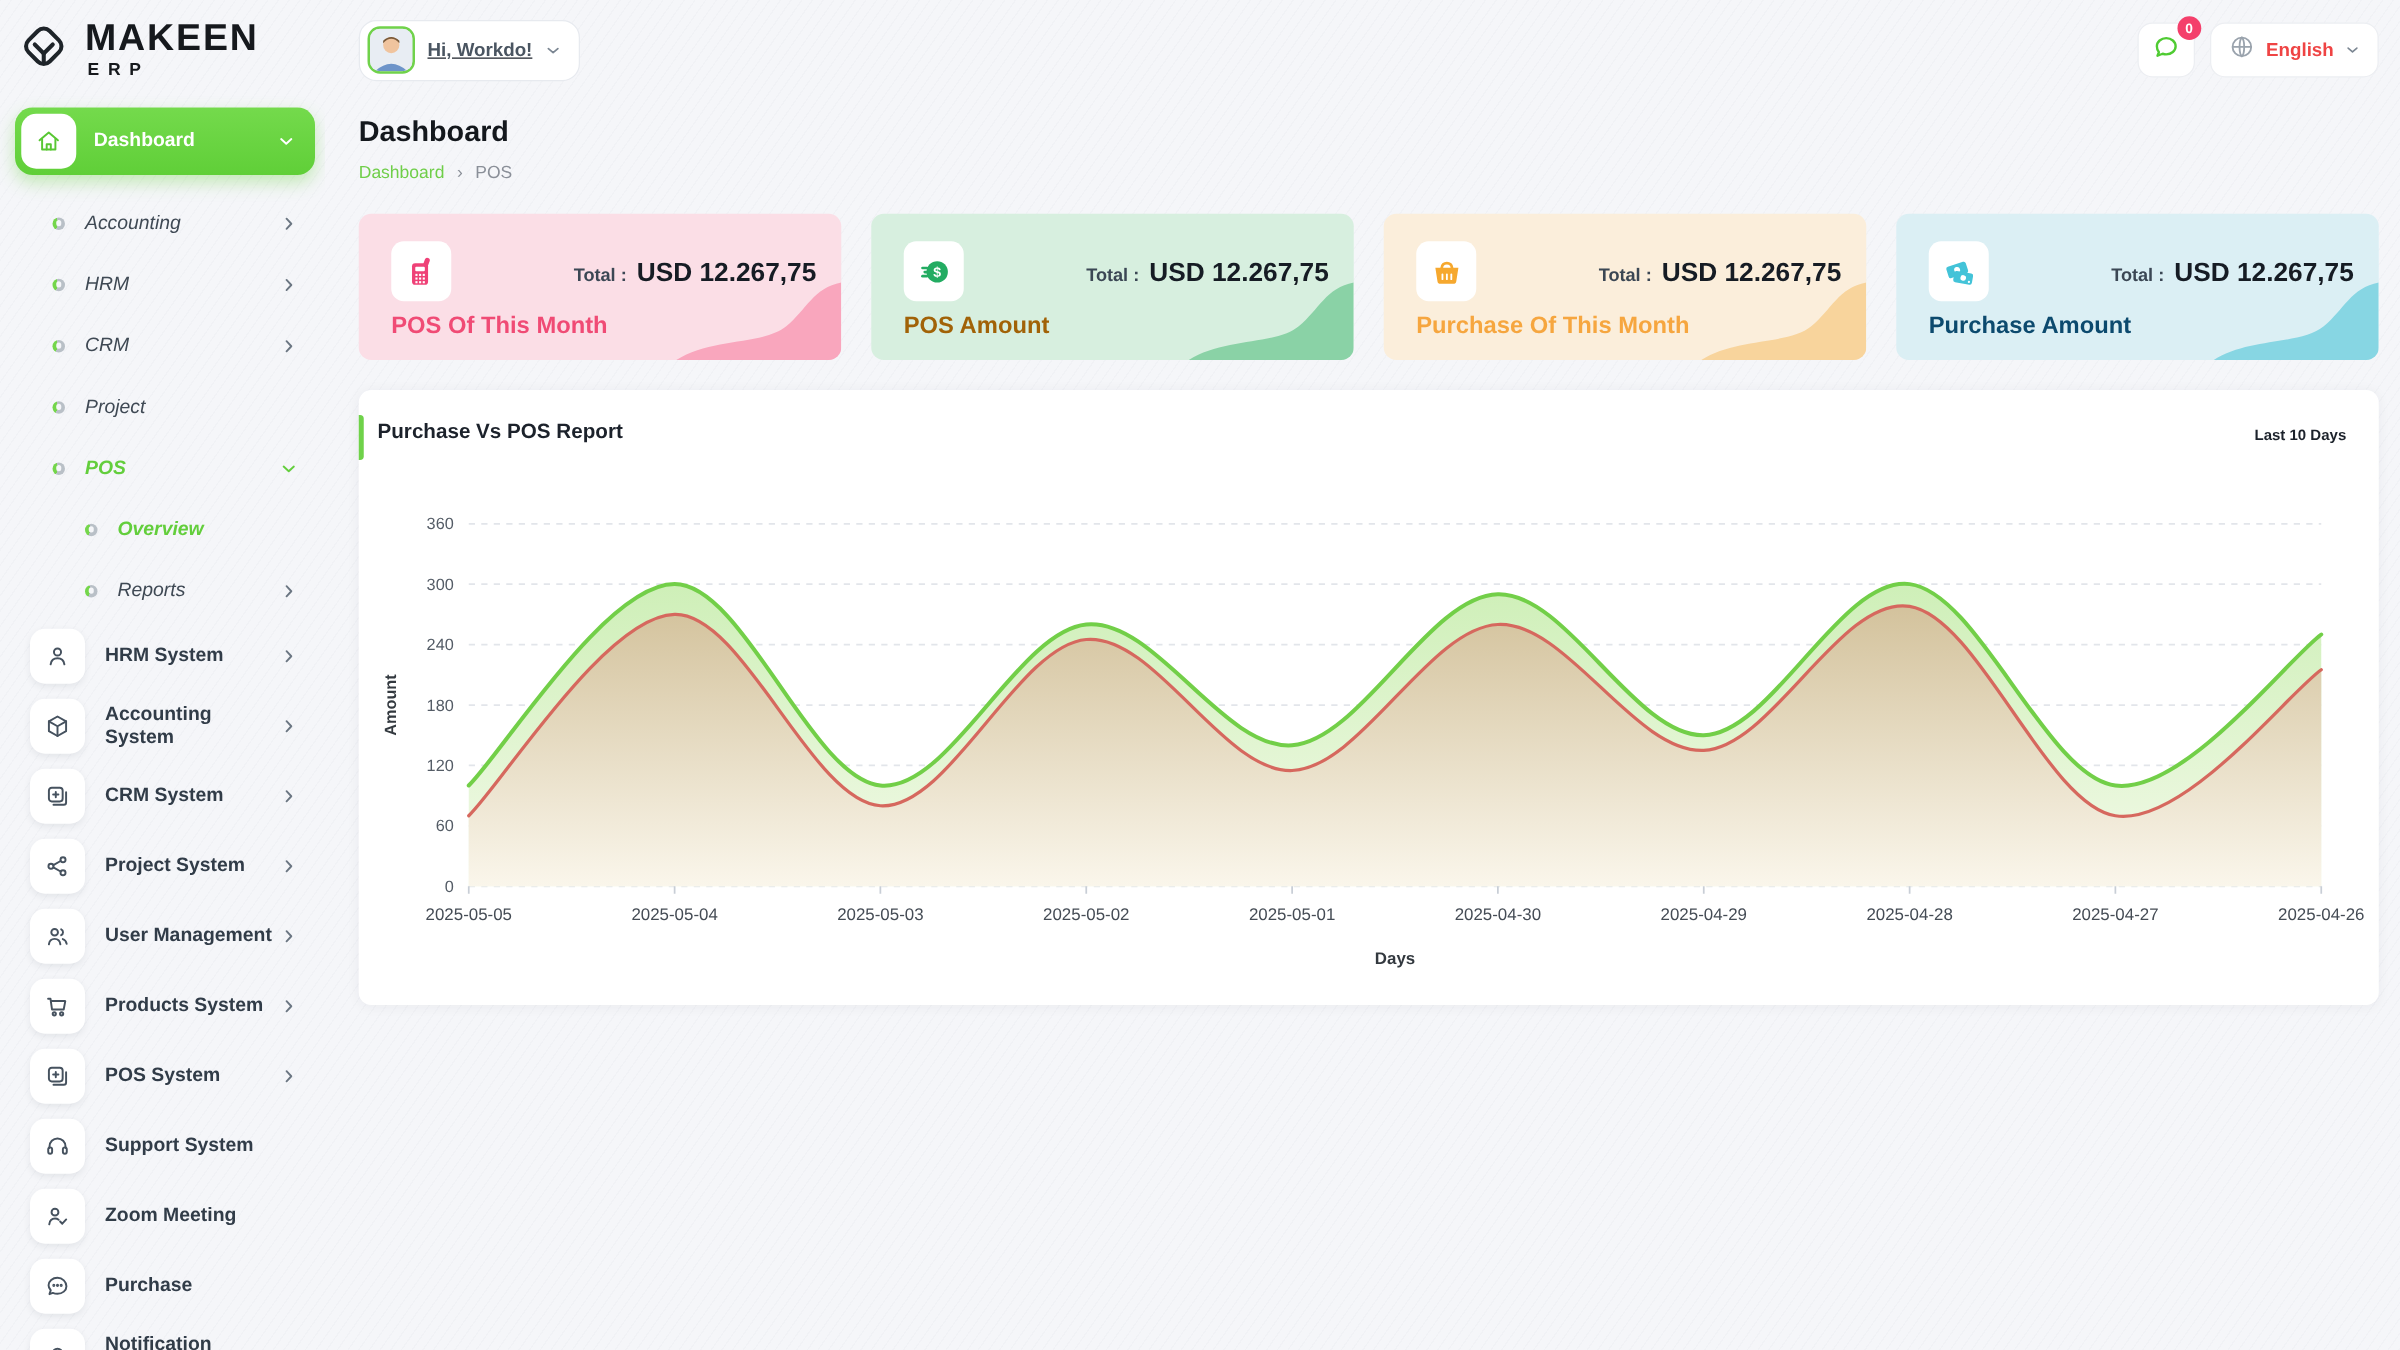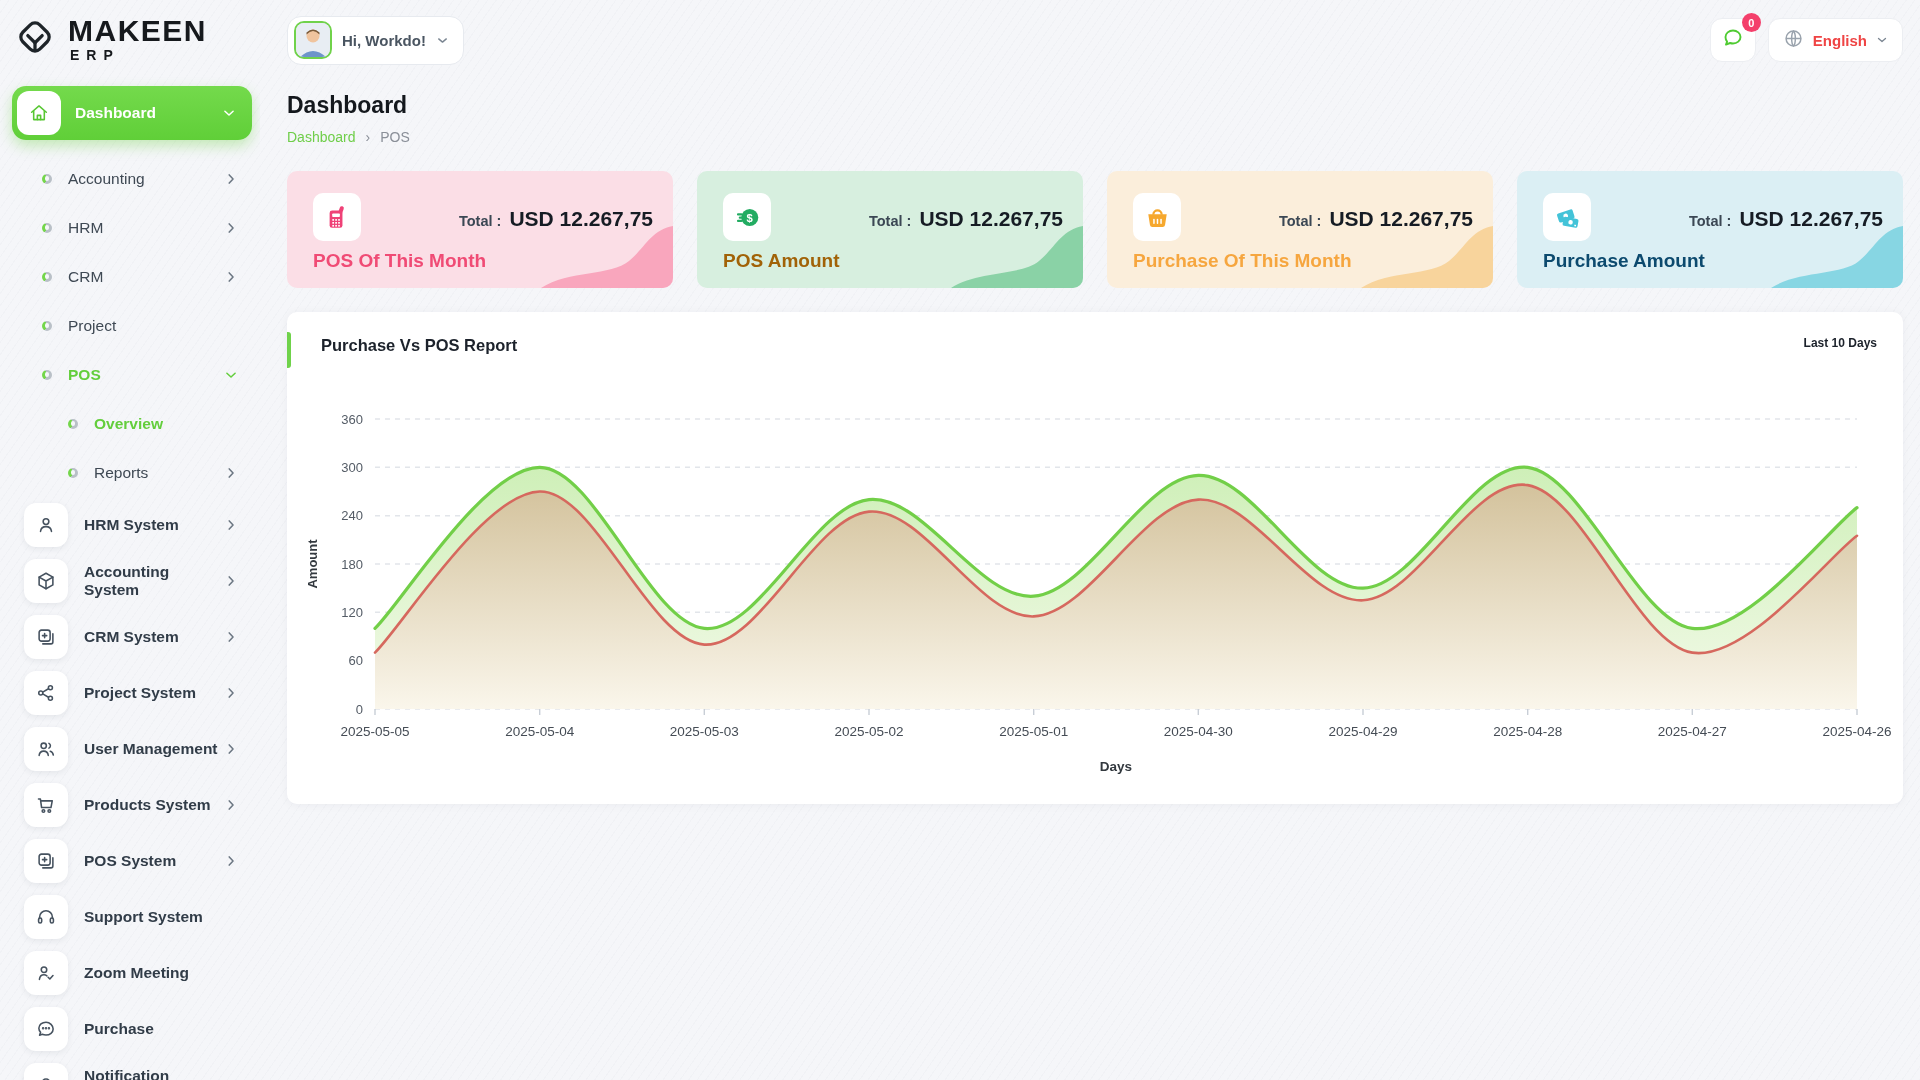--- a/index.html
+++ b/index.html
@@ -23,21 +23,21 @@
   .side-pill {
     display:flex; align-items:center; height:54px; border-radius:14px; padding:0 16px 0 5px;
     background:linear-gradient(180deg,#74da4c,#60cf38);
     box-shadow:0 6px 14px rgba(102,209,60,.35); cursor:pointer; margin-bottom:14px;
   }
   .side-pill .icon-box { background:#fff; color:#58c733; width:44px; height:44px; border-radius:12px;
     display:flex; align-items:center; justify-content:center; }
   .side-pill .lbl { color:#fff; font-weight:700; font-size:15.5px; margin-left:14px; flex:1; }
   .side-pill .chev { color:#fff; }
 
-  .side-item, .side-sub { display:flex; align-items:center; height:49px; padding:0 14px 0 30px; cursor:pointer; }
+  .side-item, .side-sub { display:flex; align-items:center; height:49px; padding:0 14px 0 30px; cursor:pointer;font-style:italic; }
   .side-sub { padding-left:56px; }
   .side-item .lbl, .side-sub .lbl { font-size:15.5px; color:#3f4954; margin-left:16px; flex:1; }
   .side-item.active .lbl, .side-sub.active .lbl { color:#63ce3c; font-weight:700; }
   .side-item .chev, .side-sub .chev, .side-sys .chev { color:#6b7682; }
   .side-item.active .chev { color:#63ce3c; }
 
   .bullet { width:10px; height:10px; border-radius:50%; flex:0 0 10px; position:relative;
     background:conic-gradient(from 210deg,#74d64b 0 130deg,#b9c0c7 130deg 360deg); }
   .bullet::after { content:""; position:absolute; inset:2.6px; border-radius:50%; background:#f5f6f9; }
 
@@ -45,21 +45,21 @@
   .side-sys .icon-box { width:44px; height:44px; border-radius:12px; background:#fff; color:#46525f;
     box-shadow:0 2px 6px rgba(40,50,70,.08); display:flex; align-items:center; justify-content:center; flex:0 0 44px; }
   .side-sys .lbl { font-size:15.5px; font-weight:600; color:#313c48; margin-left:16px; flex:1; }
 
   .chev svg { display:block; }
 
   
   .main { flex:1; padding:0 17px 0 27px; }
   .topbar { height:70px; display:flex; align-items:center; justify-content:space-between; padding-top:10px; }
   .user-chip { display:flex; align-items:center; gap:10px; background:#fff; border:1px solid #e7eaef;
-    border-radius:14px; padding:5px 14px 5px 6px; cursor:pointer; height:49px; }
+    border-radius:14px; padding:5px 14px 5px 6px; cursor:pointer; height:49px;text-decoration:underline; }
   .avatar { width:38px; height:38px; border-radius:10px; border:2px solid #70d24a; overflow:hidden; background:#dfe6ee; }
   .user-chip .greet { font-size:15px; color:#4a5561; font-weight:600; }
   .topbar-right { display:flex; gap:12px; align-items:center; }
   .notif-btn { position:relative; width:46px; height:44px; background:#fff; border:1px solid #eceef2;
     border-radius:12px; display:flex; align-items:center; justify-content:center; cursor:pointer; color:#4fcb32; }
   .badge { position:absolute; top:-6px; right:-6px; min-width:19px; height:19px; border-radius:50%;
     background:#f43f6b; color:#fff; font-size:11px; font-weight:700; display:flex; align-items:center; justify-content:center; }
   .lang-chip { display:flex; align-items:center; gap:9px; background:#fff; border:1px solid #eceef2;
     border-radius:12px; padding:0 14px; height:44px; cursor:pointer; color:#9aa3ad; }
   .lang-chip .lang { font-size:15px; color:#ef4444; font-weight:600; }
@@ -76,21 +76,21 @@
   .card-iconbox { width:48px; height:48px; border-radius:10px; background:#fff; display:flex; align-items:center; justify-content:center; }
   .card-total { position:absolute; top:36px; right:20px; display:flex; align-items:baseline; gap:8px; }
   .card-total .tl { font-size:14.5px; font-weight:600; color:#3b4754; }
   .card-total .amt { font-size:21px; font-weight:700; color:#161c24; }
   .card-title { position:absolute; left:26px; bottom:16px; font-size:19px; font-weight:700; }
   .card-wave { position:absolute; right:0; bottom:0; width:132px; height:64px; }
 
   
   .chart-card { position:relative; margin-top:24px; background:#fff; border-radius:10px;
     box-shadow:0 1px 10px rgba(30,40,60,.05); height:492px; }
-  .chart-head { display:flex; align-items:flex-start; justify-content:space-between; padding:24px 26px 0 34px; }
+  .chart-head { display:flex; align-items:flex-end; justify-content:space-between; padding:24px 26px 0 15px; }
   .chart-head::before { content:""; position:absolute; left:0; top:20px; width:4px; height:36px;
     background:#6fd24a; border-radius:0 3px 3px 0; }
   .chart-title { font-size:16.5px; font-weight:700; color:#1c222b; }
   .chart-range { font-size:12px; font-weight:700; color:#1c222b; }
   .chart-wrap { padding:36px 10px 0 10px; }
   .chart-wrap svg { overflow:visible; display:block; }
 </style>
 </head>
 <body>
 

